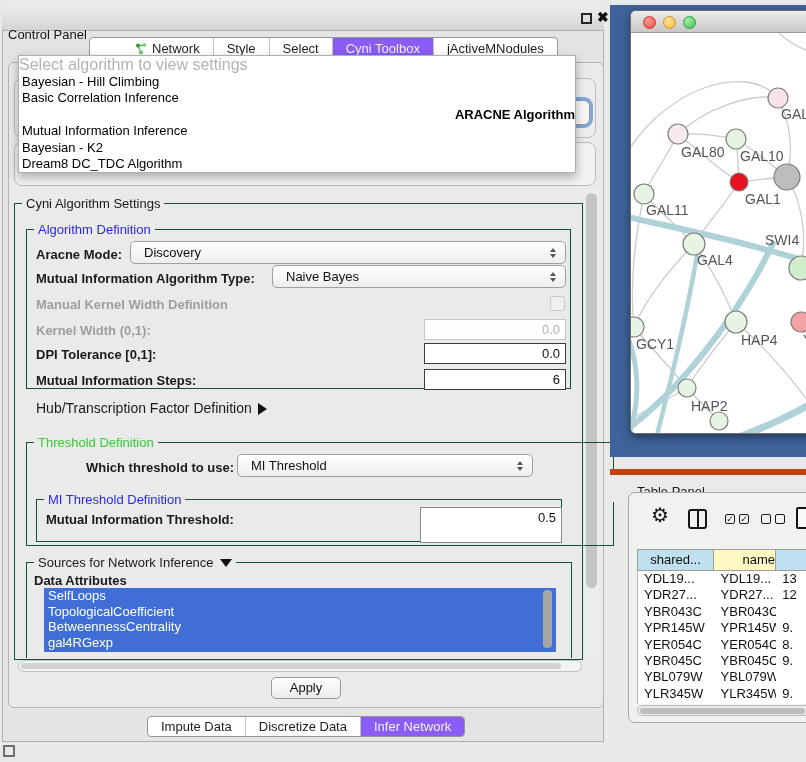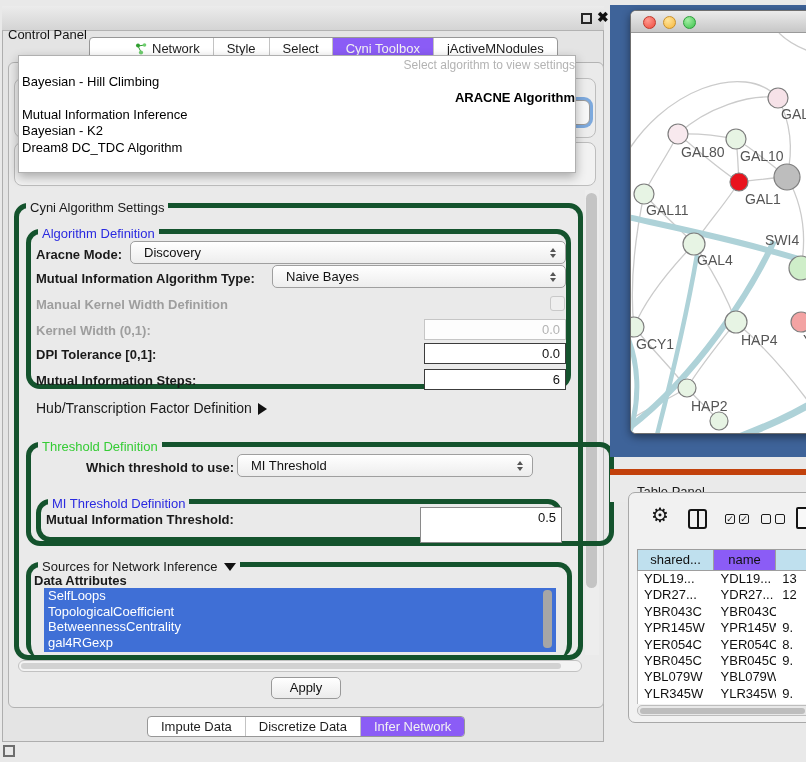--- a/index.html
+++ b/index.html
@@ -23,26 +23,26 @@
   .seg .tab.selected { background:#8b5cf6; color:#f2f2f2; }
 
   .cp-body { position:absolute; left:8px; top:62px; width:596px; height:646px; background:#eaeaea; border:1px solid #b3b3b3; border-radius:6px; }
 
   
   .remnant-box { position:absolute; border:1px solid #bdbdbd; border-radius:8px; background:#ededed; }
   .remnant-combo { position:absolute; left:552px; top:100px; width:38px; height:25px; background:#f7f7f7; border:1px solid #9a9a9a; border-radius:6px; box-shadow:0 0 0 3px #7da9dd; }
 
   
   .popup { position:absolute; left:18px; top:55px; width:558px; height:118px; background:#fff; border:1px solid #b0b0b0; box-shadow:0 4px 10px rgba(0,0,0,.3); }
-  .popup .placeholder { height:18px; line-height:18px; text-align:right; color:#b3b3b3; font-size:12px; }
+  .popup .placeholder { height:18px; line-height:18px; text-align:left; color:#b3b3b3; font-size:16px; }
   .popup .opt { height:16.4px; line-height:16.4px; font-size:13px; color:#000; padding-left:3px; }
   .popup .opt.bold { font-weight:bold;text-align:right; }
 
   
-  .group { position:absolute; border:5px solid #14532d; border-radius:14px;text-decoration:underline; }
+  .group { position:absolute; border:1px solid #14532d; border-radius:0;text-decoration:underline; }
   .group .legend { position:absolute; top:-8px; left:7px; background:#eaeaea; padding:0 4px; font-size:13px; white-space:nowrap; color:#1a1a1a; }
   .legend.blue { color:#2a2ae0; }
   .legend.green { color:#35cc35; }
 
   
   .combo { position:absolute; display:flex; align-items:center; background:linear-gradient(#ffffff,#ededed); border:1px solid #9f9f9f; border-radius:5px; font-size:13px; color:#111; padding-left:13px; }
   .combo .spin { margin-left:auto; margin-right:9px; display:flex; flex-direction:column; gap:2px; }
   .tri-up { width:0; height:0; border-left:3.5px solid transparent; border-right:3.5px solid transparent; border-bottom:4px solid #555; }
   .tri-down { width:0; height:0; border-left:3.5px solid transparent; border-right:3.5px solid transparent; border-top:4px solid #555; }
 
@@ -89,21 +89,21 @@
   .split-ico .bar { position:absolute; left:7px; top:0; width:2px; height:16px; background:#141414; }
   .cbpair { position:absolute; top:21px; display:flex; gap:4px; }
   .cb { width:10px; height:10px; border:1.5px solid #1a1a1a; border-radius:2px; font-size:9px; line-height:8px; text-align:center; color:#1a1a1a; }
   .doc-ico { position:absolute; left:167px; top:14px; width:16px; height:22px; border:2px solid #141414; border-radius:2px; background:#f8f8f8; }
 
   .tbl { position:absolute; left:8px; top:56px; width:184px; }
   .tbl-head { display:flex; }
   .tbl-hcell { border:1px solid #9e9e9e; border-left:none; height:22px; line-height:20px; text-align:center; font-size:13px; color:#111; }
   .tbl-hcell:first-child { border-left:1px solid #9e9e9e; }
   .tbl-hcell.hl { background:#bfe0ee; }
-  .tbl-hcell.plain { background:#8b5cf6; }
+  .tbl-hcell.plain { background:#fef9c3;text-align:right; }
   .tbl-body { background:#fff; overflow:hidden; height:133px; border-left:1px solid #bdbdbd; }
   .tbl-row { display:flex; height:16.4px; }
   .tbl-cell { font-size:13px; line-height:16.4px; padding-left:6px; white-space:nowrap; overflow:hidden; color:#111; }
   .tbl-hscroll { position:absolute; left:8px; top:212px; width:176px; height:11px; background:#e8e8e8; border:1px solid #bdbdbd; border-radius:5px; }
   .tbl-hscroll .thumb { position:absolute; left:2px; top:1.5px; width:95%; height:6px; background:#bdbdbd; border-radius:3px; }
 </style>
 </head>
 <body>
 
 <div class="screen">
@@ -236,20 +236,21 @@
         <span>Infer Network</span>
       </div>
     </div>
 
   <div class="corner-icon"></div>
 
   <div class="popup">
     <div class="placeholder">Select algorithm to view settings</div>
     <div id="algo-options">
         <div class="opt">Bayesian - Hill Climbing</div>
+        <div class="opt">Basic Correlation Inference</div>
         <div class="opt bold">ARACNE Algorithm</div>
         <div class="opt">Mutual Information Inference</div>
         <div class="opt">Bayesian - K2</div>
         <div class="opt">Dream8 DC_TDC Algorithm</div>
       </div>
   </div>
 
   <div class="desktop-blue"></div>
 
   <div class="net-win">

